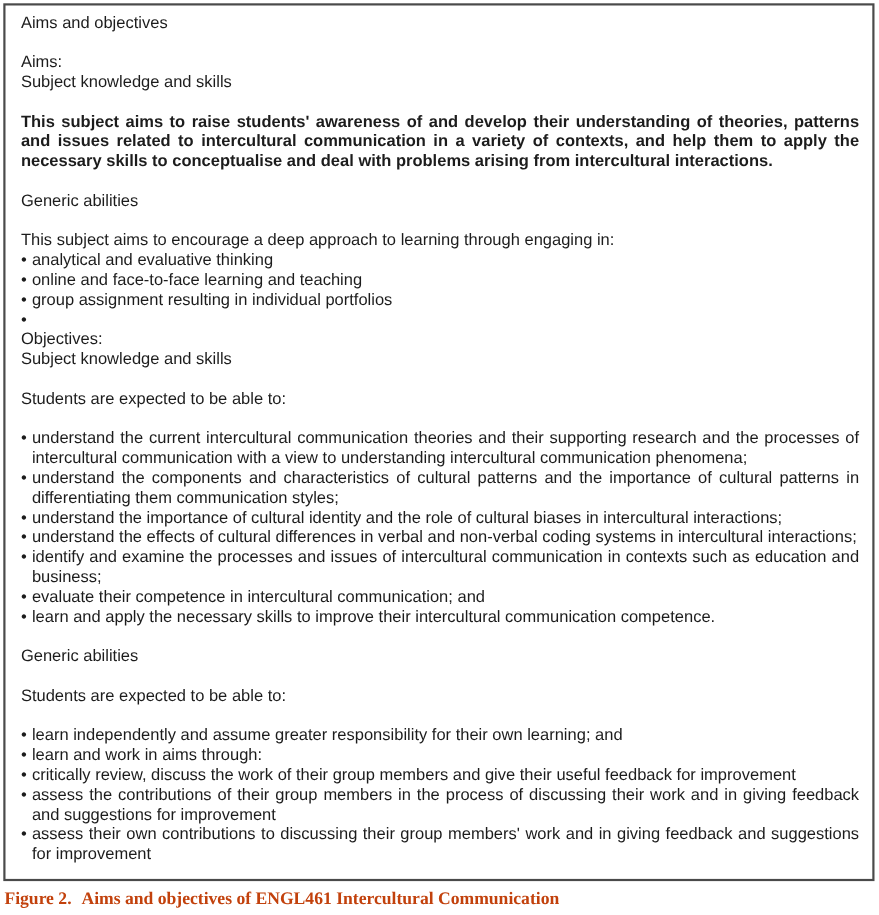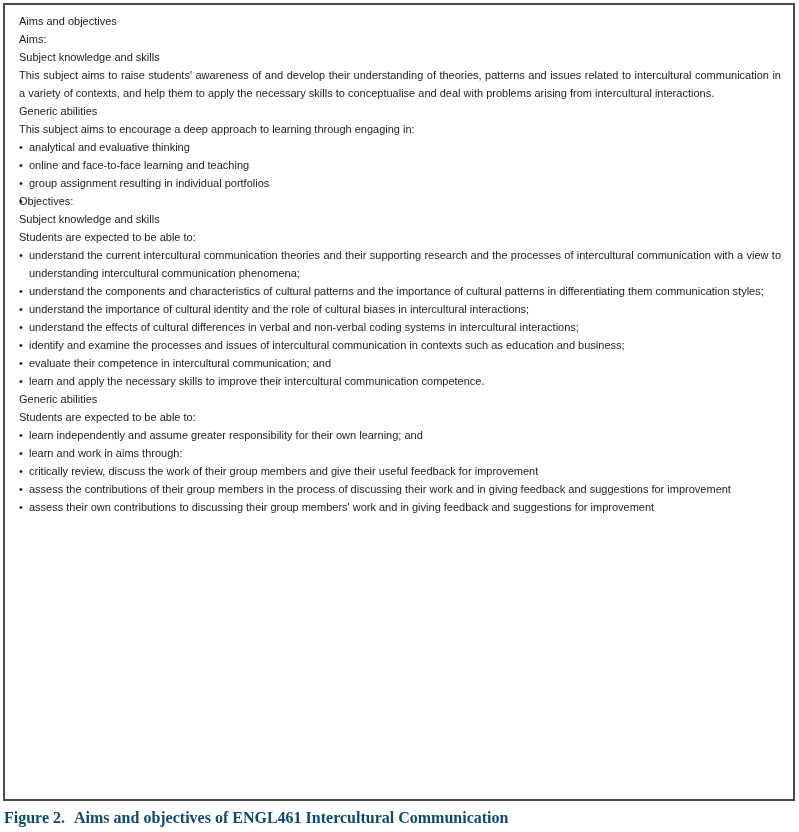--- a/index.html
+++ b/index.html
@@ -15,44 +15,44 @@
     position: relative;
     width: 799px;
     height: 832px;
     background: #ffffff;
   }
   .figure-box {
     margin: 3px 4px 0 3px;
     min-height: 798px;
     border: 2px solid #4a4a4a;
     padding: 7px 12px 6px 14px;
-    font-size: 11px;
+    font-size: 15px;
     line-height: 18px;
     background: #ffffff;
   }
-  .block + .block { }
-  .paragraph { text-align: justify; }
+  .block + .block { margin-top: 18px; }
+  .paragraph { text-align: justify; font-weight: bold; }
   .bullet-list { list-style: none; }
   .bullet-list li {
     position: relative;
     padding-left: 10px;
     text-align: justify;
   }
   .bullet {
     position: absolute;
     left: 0;
     top: 0;
   }
   .caption {
     margin: 8px 0 0 4px;
     font-family: "Liberation Serif", "DejaVu Serif", serif;
     font-weight: bold;
     font-size: 16px;
     line-height: 18px;
-    color: #0c4a6e;
+    color: #c2410c;
     white-space: nowrap;
   }
   .caption-label { margin-right: 9px; }
 </style>
 </head>
 <body>
 
 <div class="page">
   <div class="figure-box">
       <div class="block">

